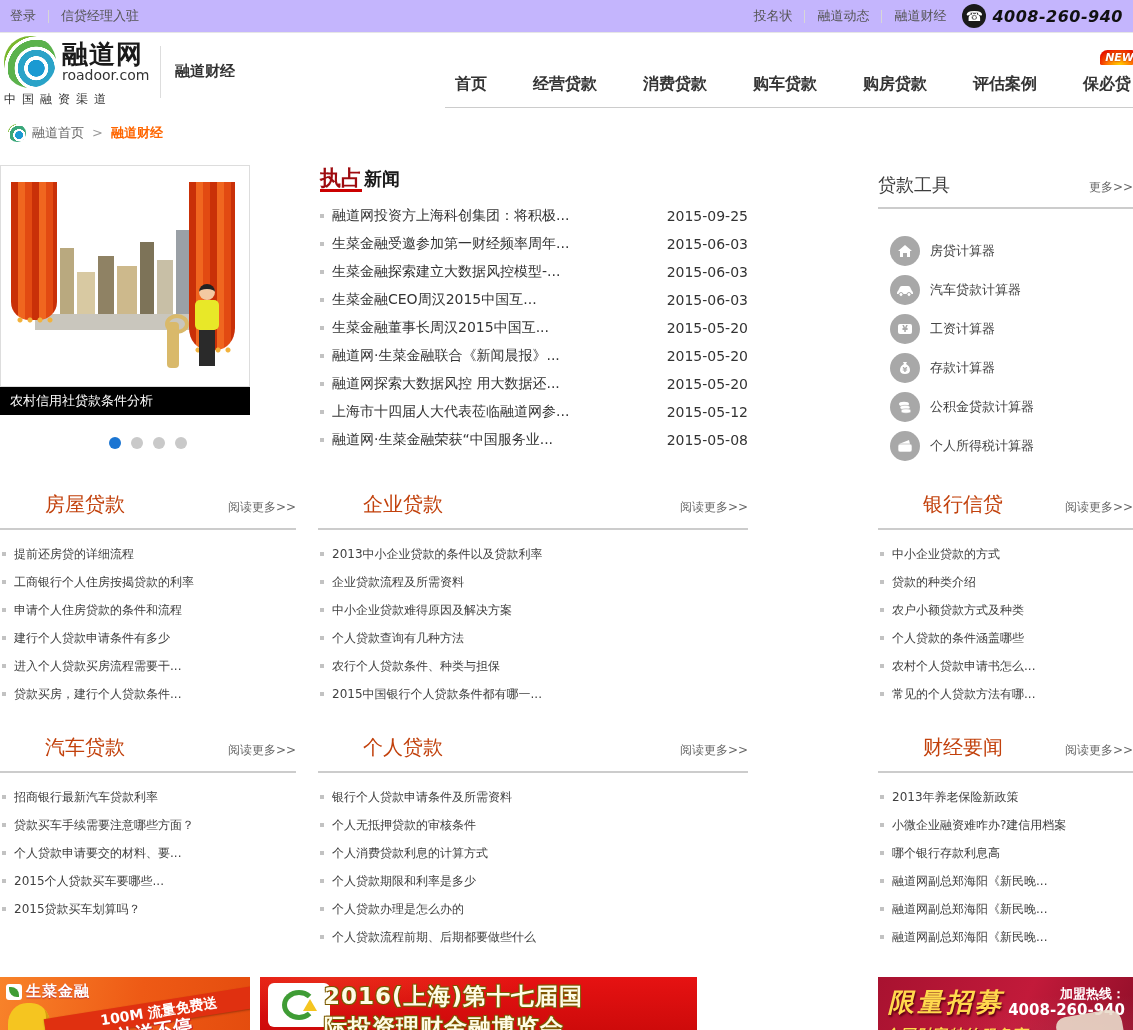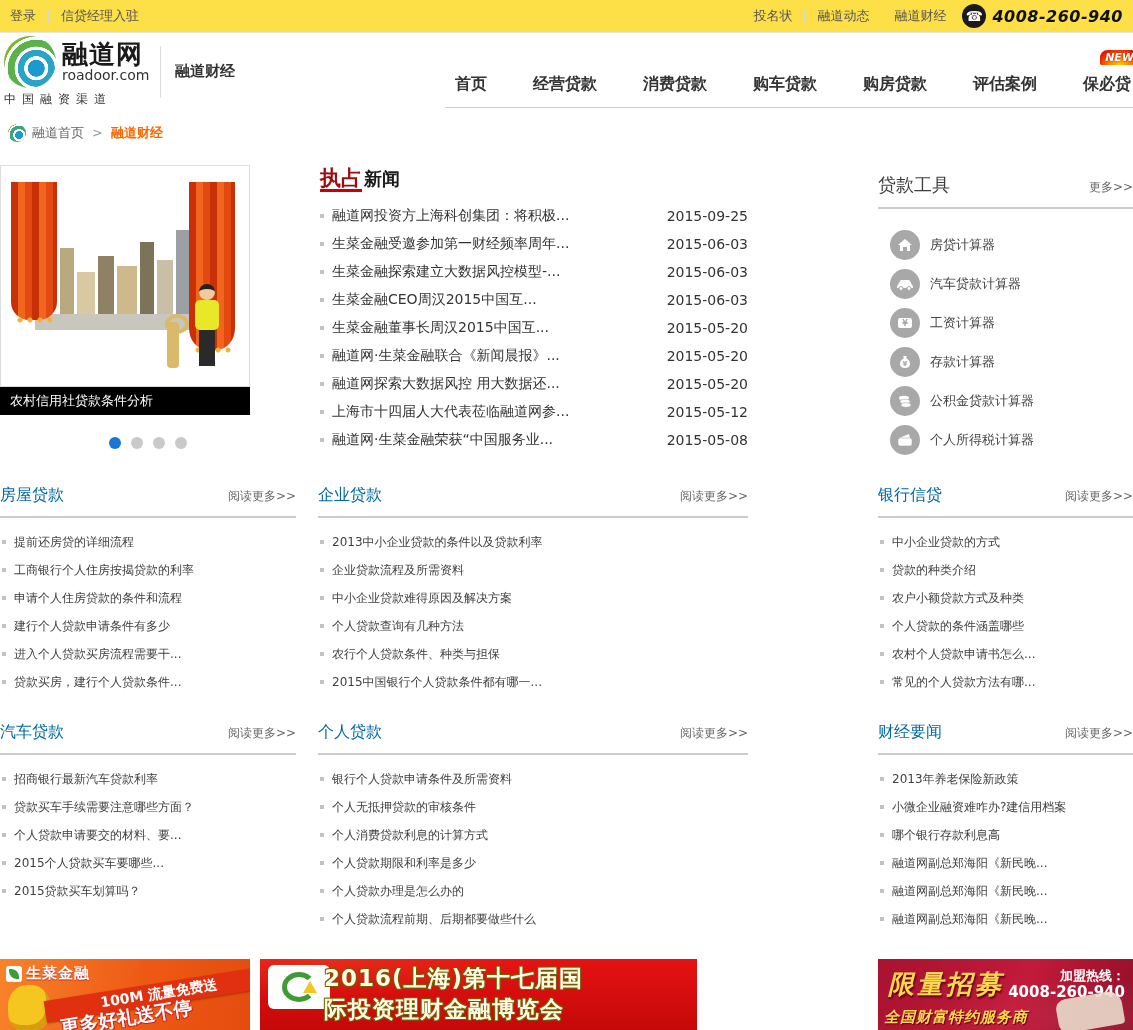--- a/index.html
+++ b/index.html
@@ -6,21 +6,21 @@
   html,body { background:#fff; }
   body {
     width:1133px; height:1030px; overflow:hidden; position:relative;
     font-family:"DejaVu Sans","Liberation Sans",sans-serif;
     color:#333; font-size:14px;
   }
   a { text-decoration:none; color:inherit; cursor:pointer; }
 
   
   .topbar {
-    height:33px; background:#fde047; border-bottom:1px solid #e6e6e6;
+    height:33px; background:#c4b5fd; border-bottom:1px solid #e6e6e6;
     display:flex; align-items:center; padding:0 10px; font-size:13px; color:#555;
   }
   .topbar .left, .topbar .right { display:flex; align-items:center; }
   .topbar .right { margin-left:auto; }
   .topbar .sep { width:1px; height:13px; background:#d7d7d7; margin:0 12px; }
   .phone-wrap { display:flex; align-items:center; margin-left:16px; }
   .phone-icon {
     width:24px; height:24px; border-radius:50%; background:#1a1a1a; color:#fff;
     display:flex; align-items:center; justify-content:center; font-size:14px; margin-right:6px;
   }
@@ -101,31 +101,31 @@
   .news-list { list-style:none; }
   .news-list li { display:flex; align-items:center; height:28px; }
   .sq { width:4px; height:4px; background:#c2c2c2; margin:0 8px 0 2px; flex:0 0 auto; }
   .news-title { font-size:14px; color:#333; white-space:nowrap; overflow:hidden; }
   .news-date { margin-left:auto; font-size:14px; color:#333; }
 
   
   .panel-head { display:flex; align-items:baseline; border-bottom:2px solid #ccc; padding:8px 0 10px 0; }
   .panel-title { font-size:18px; color:#3d3d3d; }
   .more-link { margin-left:auto; font-size:12px; color:#666; }
-  .tools { list-style:none; padding-top:16px; }
+  .tools { list-style:none; padding-top:22px; }
   .tools li { display:flex; align-items:center; height:39px; }
   .tool-ico { width:30px; height:30px; border-radius:50%; background:#a8a8a8; color:#fff;
     display:flex; align-items:center; justify-content:center; margin:0 10px 0 12px; flex:0 0 auto; }
   .tool-ico svg { display:block; }
   .tool-label { font-size:13px; color:#444; }
 
   
   .sec { margin-top:22px; }
   .sec-head { display:flex; align-items:baseline; border-bottom:2px solid #ccc; padding:4px 0 10px 0; }
-  .sec-title { font-size:16px; color:#0369a1; }
+  .sec-title { font-size:20px; color:#c2410c;padding-left:45px; }
   .sec-list { list-style:none; padding-top:10px; }
   .sec-list li { display:flex; align-items:center; height:28px; }
   .sec-link { font-size:12px; color:#3f3f3f; white-space:nowrap; overflow:hidden; }
 
   
   .banners { display:flex; margin-top:26px; }
   .banner { height:72px; position:relative; overflow:hidden; cursor:pointer; }
   .banner-left { width:250px; background:linear-gradient(100deg,#f8832a,#ee5a15 55%,#e44c0e); }
   .bl-logo { position:absolute; left:6px; top:5px; display:flex; align-items:center; }
   .bl-leaf { width:16px; height:16px; background:#fff; border-radius:3px; position:relative; margin-right:4px; }

